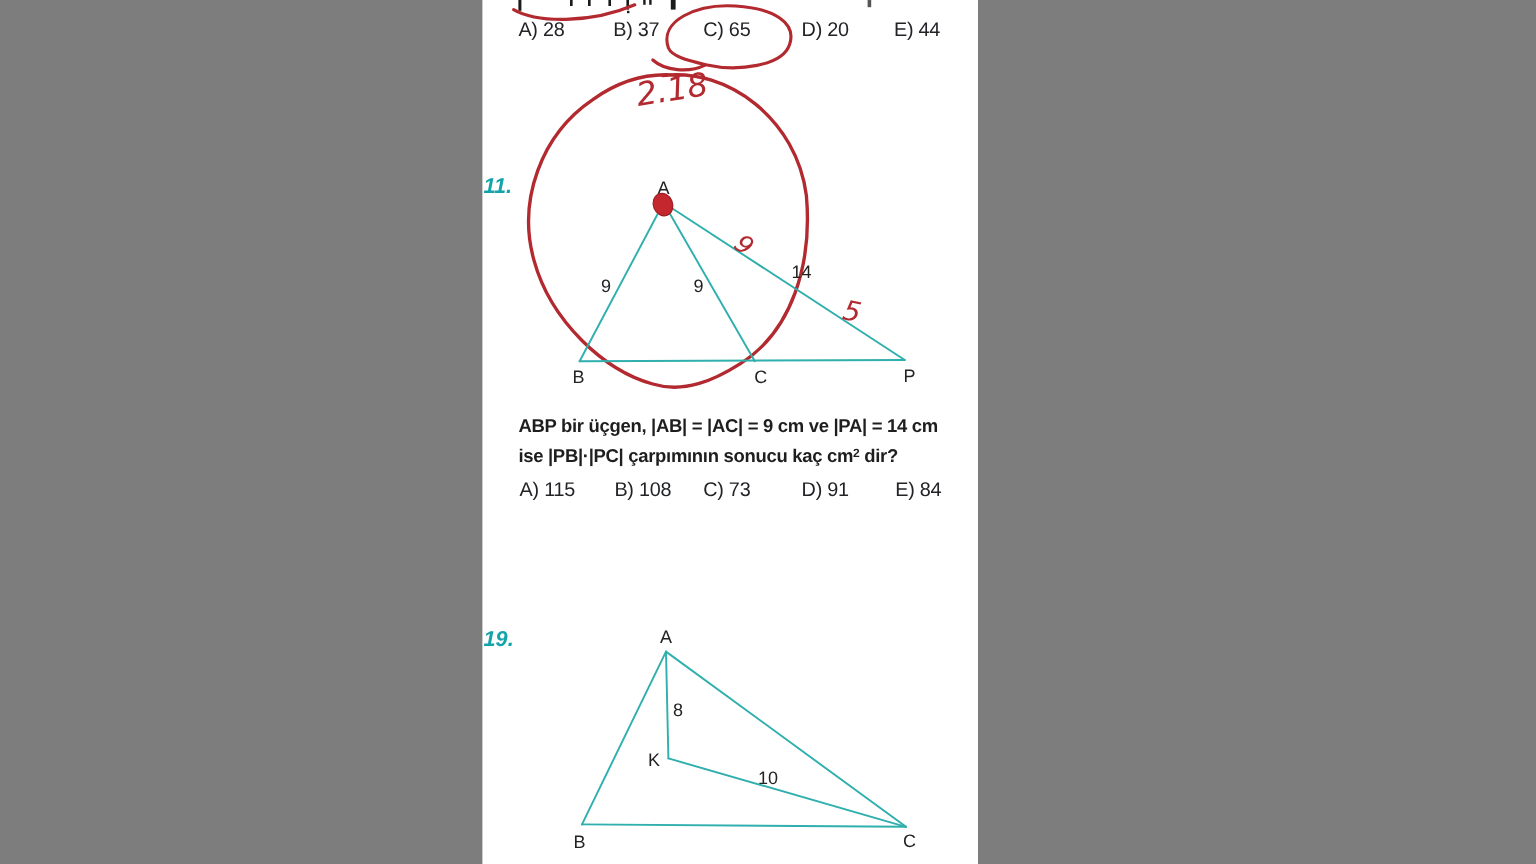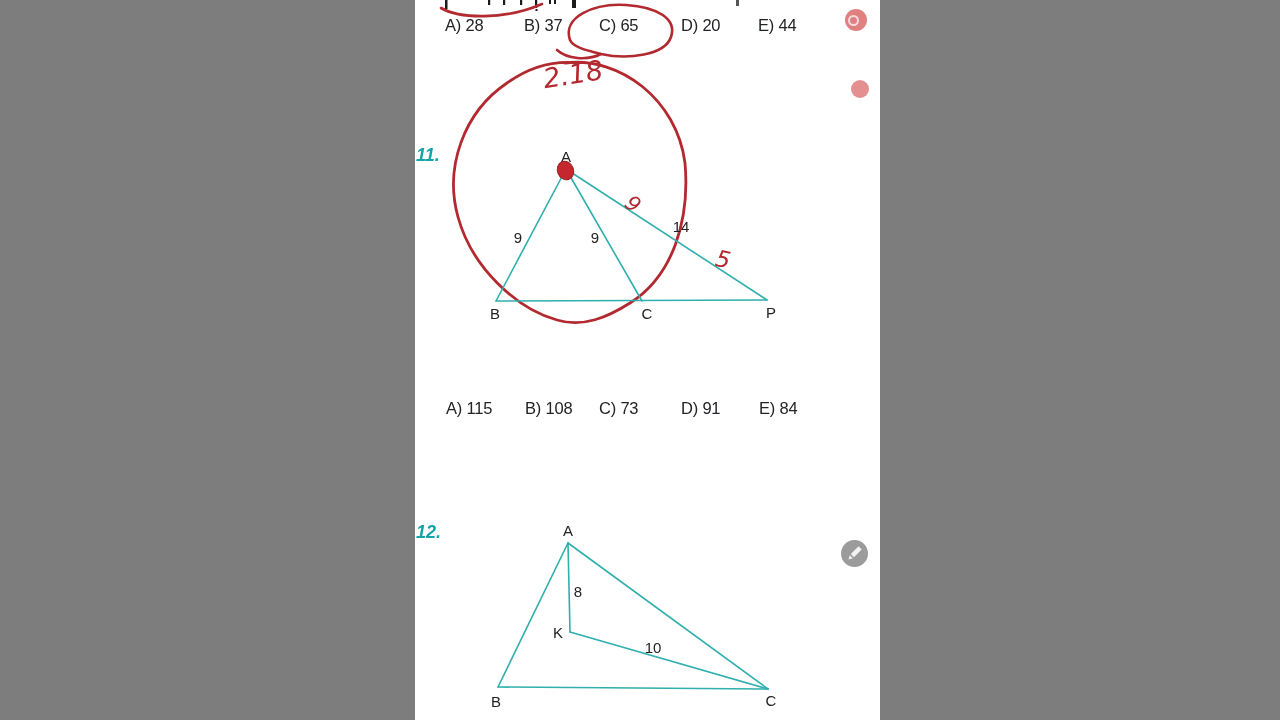--- a/index.html
+++ b/index.html
@@ -2,22 +2,22 @@
 <html><head>
 <meta charset="utf-8">
 <style>
   html,body{margin:0;padding:0;}
   body{
     width:1280px;height:720px;overflow:hidden;position:relative;
     background:#7d7d7d;
     font-family:"Liberation Sans", sans-serif;
   }
   .paper{
-    position:absolute;left:415px;top:0;width:449px;height:720px;
-    background:#ffffff;overflow:hidden;padding-left:16px;
+    position:absolute;left:402px;top:0;width:413px;height:720px;
+    background:#ffffff;overflow:hidden;
   }
   .abs{position:absolute;white-space:nowrap;}
   .opt{
     font-size:16.5px;color:#222326;letter-spacing:-0.2px;
   }
   .qnum{
     font-size:18px;font-weight:bold;color:#13a3a9;font-style:italic;
   }
   .qtext{
     font-size:15.4px;font-weight:bold;color:#1e1e1e;
@@ -41,22 +41,26 @@
 
 <div class="paper">
 
   <span class="abs opt" style="left:30px;top:16px">A) 28</span>
   <span class="abs opt" style="left:109px;top:16px">B) 37</span>
   <span class="abs opt" style="left:184px;top:16px">C) 65</span>
   <span class="abs opt" style="left:266px;top:16px">D) 20</span>
   <span class="abs opt" style="left:343px;top:16px">E) 44</span>
 
   <span class="abs qnum" style="left:1px;top:145px">11.</span>
-  <span class="abs qnum" style="left:1px;top:522px">12.</span>
+  <span class="abs qnum" style="left:1px;top:522px">19.</span>
 
+  <div class="abs qtext" style="left:30px;top:345px">
+    <div>ABP bir üçgen, |AB| = |AC| = 9 cm ve |PA| = 14 cm</div>
+    <div><span>ise |PB|·|PC| çarpımının sonucu kaç cm</span><sup>2</sup><span> dir?</span></div>
+  </div>
 
   <span class="abs opt" style="left:31px;top:399px">A) 115</span>
   <span class="abs opt" style="left:110px;top:399px">B) 108</span>
   <span class="abs opt" style="left:184px;top:399px">C) 73</span>
   <span class="abs opt" style="left:266px;top:399px">D) 91</span>
   <span class="abs opt" style="left:344px;top:399px">E) 84</span>
 
   <svg class="abs" style="left:0;top:0" width="449" height="720" viewBox="0 0 449 720">
 
     <g fill="#1b1b1b">

